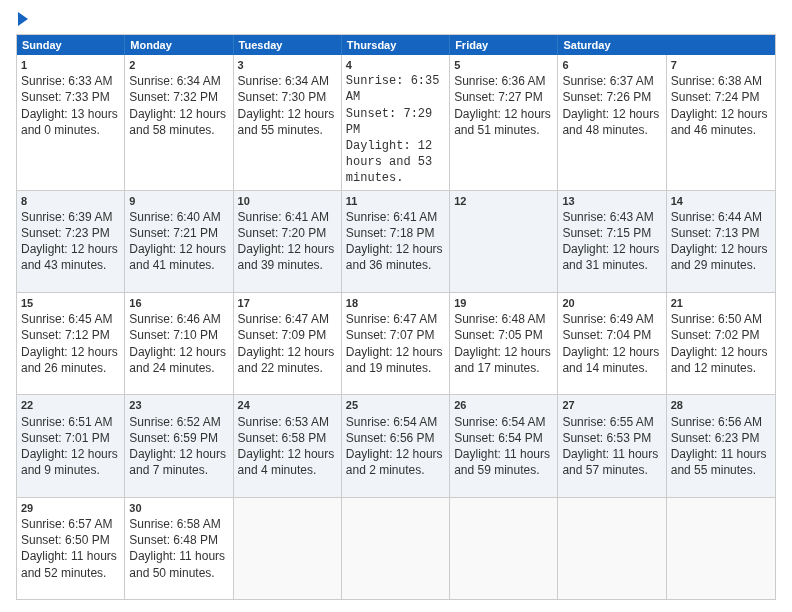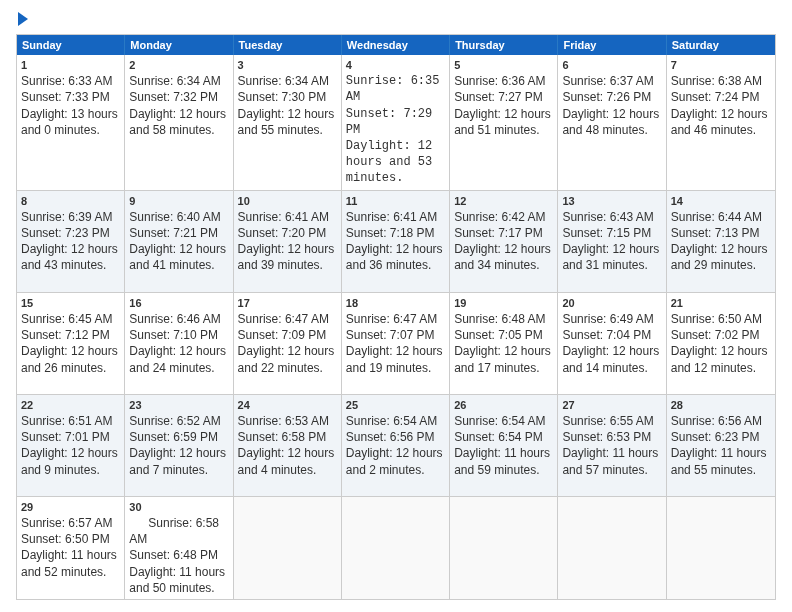--- a/index.html
+++ b/index.html
@@ -142,21 +142,20 @@
       <div class="month-title"></div>
       <div class="location"></div>
     </div>
   </div>
 
   <div class="calendar">
     <div class="cal-header">
     <div class="cal-header-cell">Sunday</div>
         <div class="cal-header-cell">Monday</div>
         <div class="cal-header-cell">Tuesday</div>
-        <div class="cal-header-cell">Wednesday</div>
         <div class="cal-header-cell">Thursday</div>
         <div class="cal-header-cell">Friday</div>
         <div class="cal-header-cell">Saturday</div>
       </div>
     <div class="cal-body">
     <div class="cal-row">
           <div class="cal-cell"><span class="day-number">1</span><span class="cell-text" style="white-space: pre-line;">Sunrise: 6:33 AM
 Sunset: 7:33 PM
 Daylight: 13 hours and 0 minutes.</span></div>
           <div class="cal-cell"><span class="day-number">2</span><span class="cell-text" style="white-space: pre-line;">Sunrise: 6:34 AM
@@ -184,23 +183,21 @@
 Daylight: 12 hours and 43 minutes.</span></div>
           <div class="cal-cell shaded"><span class="day-number">9</span><span class="cell-text" style="white-space: pre-line;">Sunrise: 6:40 AM
 Sunset: 7:21 PM
 Daylight: 12 hours and 41 minutes.</span></div>
           <div class="cal-cell shaded"><span class="day-number">10</span><span class="cell-text" style="white-space: pre-line;">Sunrise: 6:41 AM
 Sunset: 7:20 PM
 Daylight: 12 hours and 39 minutes.</span></div>
           <div class="cal-cell shaded"><span class="day-number">11</span><span class="cell-text" style="white-space: pre-line;">Sunrise: 6:41 AM
 Sunset: 7:18 PM
 Daylight: 12 hours and 36 minutes.</span></div>
-          <div class="cal-cell shaded"><span class="day-number">12</span><span class="cell-text" style="white-space: pre-line;">Sunrise: 6:42 AM
-Sunset: 7:17 PM
-Daylight: 12 hours and 34 minutes.</span></div>
+          <div class="cal-cell shaded"><span class="day-number">12</span></div>
           <div class="cal-cell shaded"><span class="day-number">13</span><span class="cell-text" style="white-space: pre-line;">Sunrise: 6:43 AM
 Sunset: 7:15 PM
 Daylight: 12 hours and 31 minutes.</span></div>
           <div class="cal-cell shaded"><span class="day-number">14</span><span class="cell-text" style="white-space: pre-line;">Sunrise: 6:44 AM
 Sunset: 7:13 PM
 Daylight: 12 hours and 29 minutes.</span></div>
         </div>
         <div class="cal-row">
           <div class="cal-cell"><span class="day-number">15</span><span class="cell-text" style="white-space: pre-line;">Sunrise: 6:45 AM
 Sunset: 7:12 PM
@@ -244,21 +241,21 @@
 Sunset: 6:53 PM
 Daylight: 11 hours and 57 minutes.</span></div>
           <div class="cal-cell shaded"><span class="day-number">28</span><span class="cell-text" style="white-space: pre-line;">Sunrise: 6:56 AM
 Sunset: 6:23 PM
 Daylight: 11 hours and 55 minutes.</span></div>
         </div>
         <div class="cal-row">
           <div class="cal-cell"><span class="day-number">29</span><span class="cell-text" style="white-space: pre-line;">Sunrise: 6:57 AM
 Sunset: 6:50 PM
 Daylight: 11 hours and 52 minutes.</span></div>
-          <div class="cal-cell"><span class="day-number">30</span><span class="cell-text" style="white-space: pre-line; margin-left: 19px;">Sunrise: 6:58 AM
+          <div class="cal-cell"><span class="day-number">30</span><span class="cell-text" style="white-space: pre-line;">Sunrise: 6:58 AM
 Sunset: 6:48 PM
 Daylight: 11 hours and 50 minutes.</span></div>
           <div class="cal-cell empty"></div>
           <div class="cal-cell empty"></div>
           <div class="cal-cell empty"></div>
           <div class="cal-cell empty"></div>
           <div class="cal-cell empty"></div>
         </div>
       </div>
   </div>

